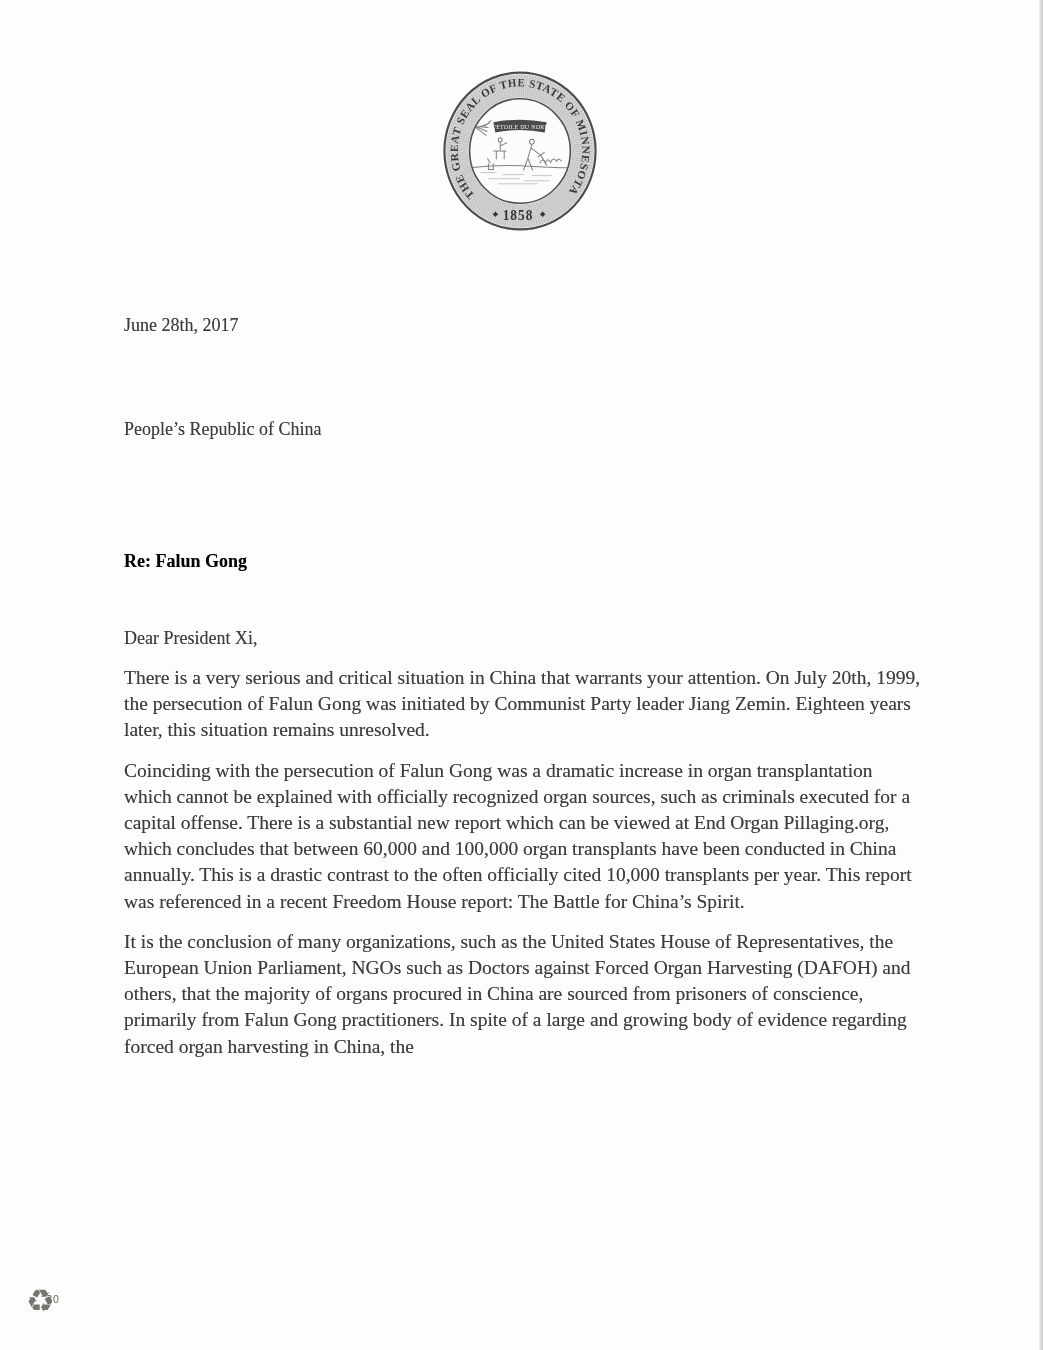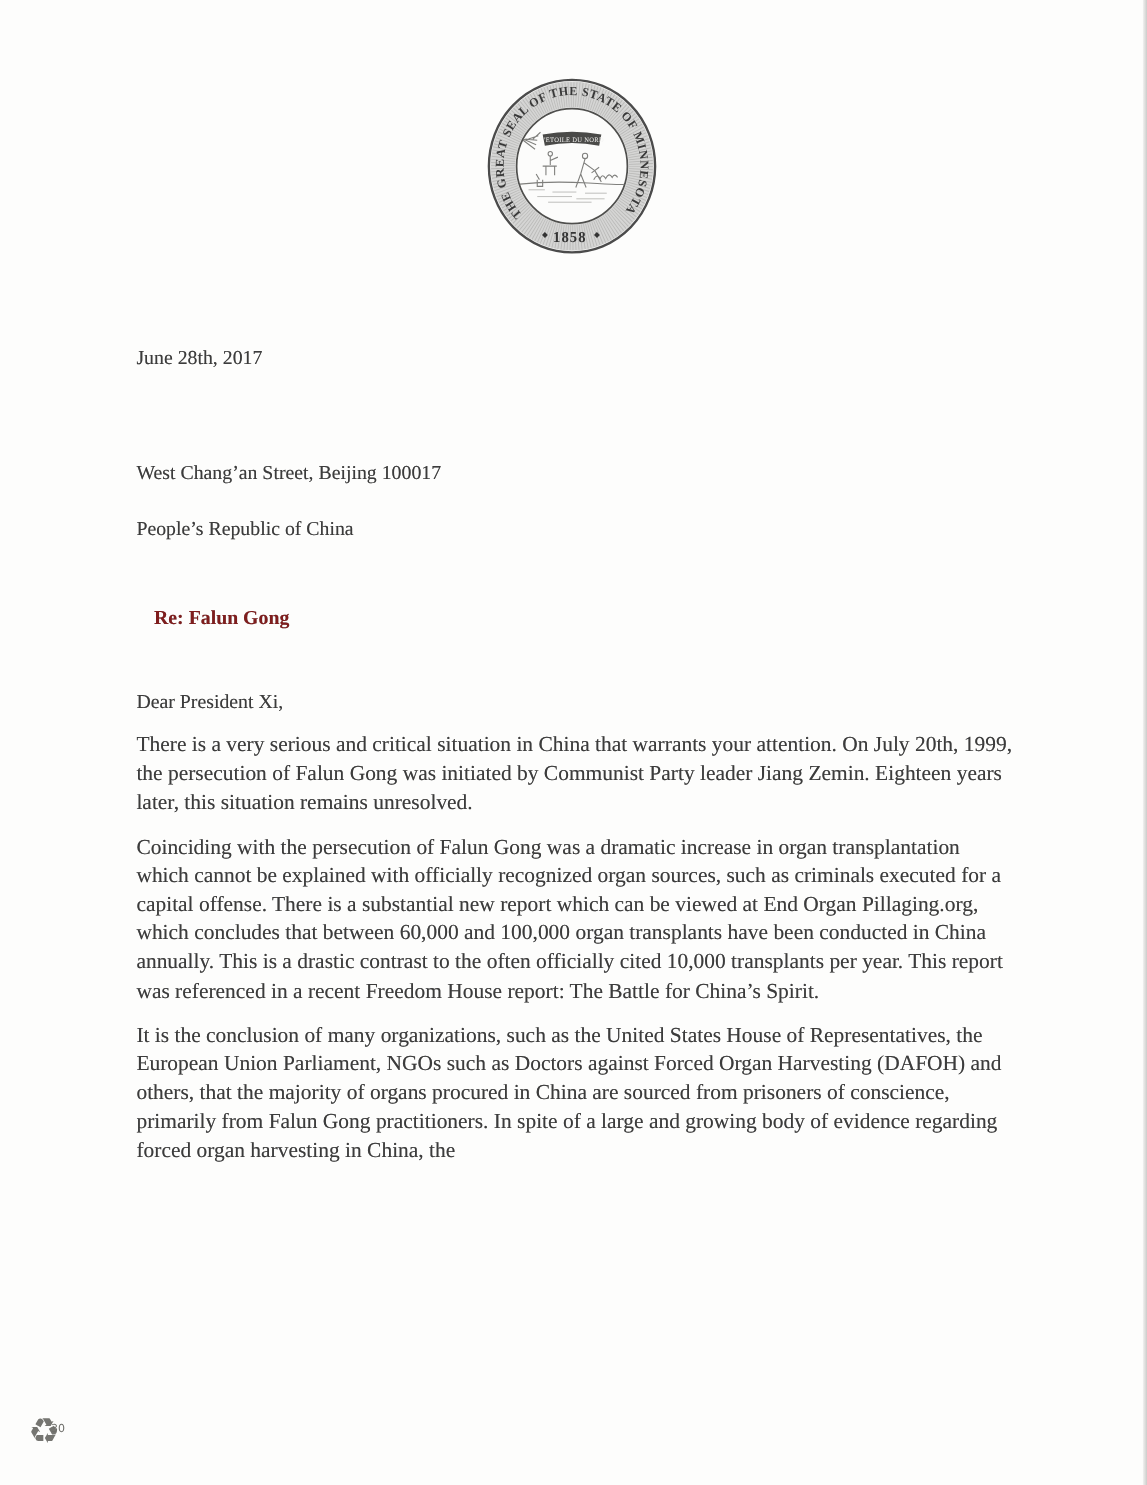--- a/index.html
+++ b/index.html
@@ -14,21 +14,21 @@
   }
   .scan-edge {
     position:absolute; top:0; right:0; width:4px; height:100%;
     background:linear-gradient(to right,#f2f2f1,#c9c9c7);
   }
   .seal-wrap { position:absolute; left:441px; top:68px; width:158px; height:164px; }
   .txt { position:absolute; font-size:18px; line-height:26px; white-space:pre-line;
          text-shadow:0 0 0.5px rgba(70,70,70,0.55); }
   .date-line   { left:124px; top:312px; }
   .recipient   { left:124px; top:391px; line-height:25.8px; }
-  .subject     { left:140px; top:548px; font-weight:bold; color:#7f1d1d; }
+  .subject     { left:124px; top:548px; font-weight:bold; color:#000000; }
   .salutation  { left:124px; top:625px;text-align:center; }
   .body-block  { position:absolute; left:124px; top:663px; width:801px; }
   .body-block p {
     margin:2px 0 14px 0;
     font-size:19.5px; line-height:26.2px;
     text-shadow:0 0 0.5px rgba(70,70,70,0.55);
   }
   .recycle {
     position:absolute; left:21px; top:1282px; width:38px; height:38px;
     color:#757571; font-family:"DejaVu Sans", sans-serif;
@@ -83,21 +83,20 @@
         <tspan x="57" y="144" font-size="7">◆</tspan>
         <tspan x="80" y="148" font-size="13.5" font-weight="bold" letter-spacing="1">1858</tspan>
         <tspan x="103" y="144" font-size="7">◆</tspan>
       </text>
     </svg>
   </div>
 
   <div class="txt date-line">June 28th, 2017</div>
 
   <div class="txt recipient">
-    <div>West Chang’an Street, Beijing 100017</div>
     <div>People’s Republic of China</div>
   </div>
 
   <div class="txt subject">Re: Falun Gong</div>
 
   <div class="txt salutation">Dear President Xi,</div>
 
   <div class="body-block">
     <p>There is a very serious and critical situation in China that warrants your attention. On July 20th, 1999, the persecution of Falun Gong was initiated by Communist Party leader Jiang Zemin. Eighteen years later, this situation remains unresolved.</p>
     <p>Coinciding with the persecution of Falun Gong was a dramatic increase in organ transplantation which cannot be explained with officially recognized organ sources, such as criminals executed for a capital offense. There is a substantial new report which can be viewed at End Organ Pillaging.org, which concludes that between 60,000 and 100,000 organ transplants have been conducted in China annually. This is a drastic contrast to the often officially cited 10,000 transplants per year. This report was referenced in a recent Freedom House report: The Battle for China’s Spirit.</p>

